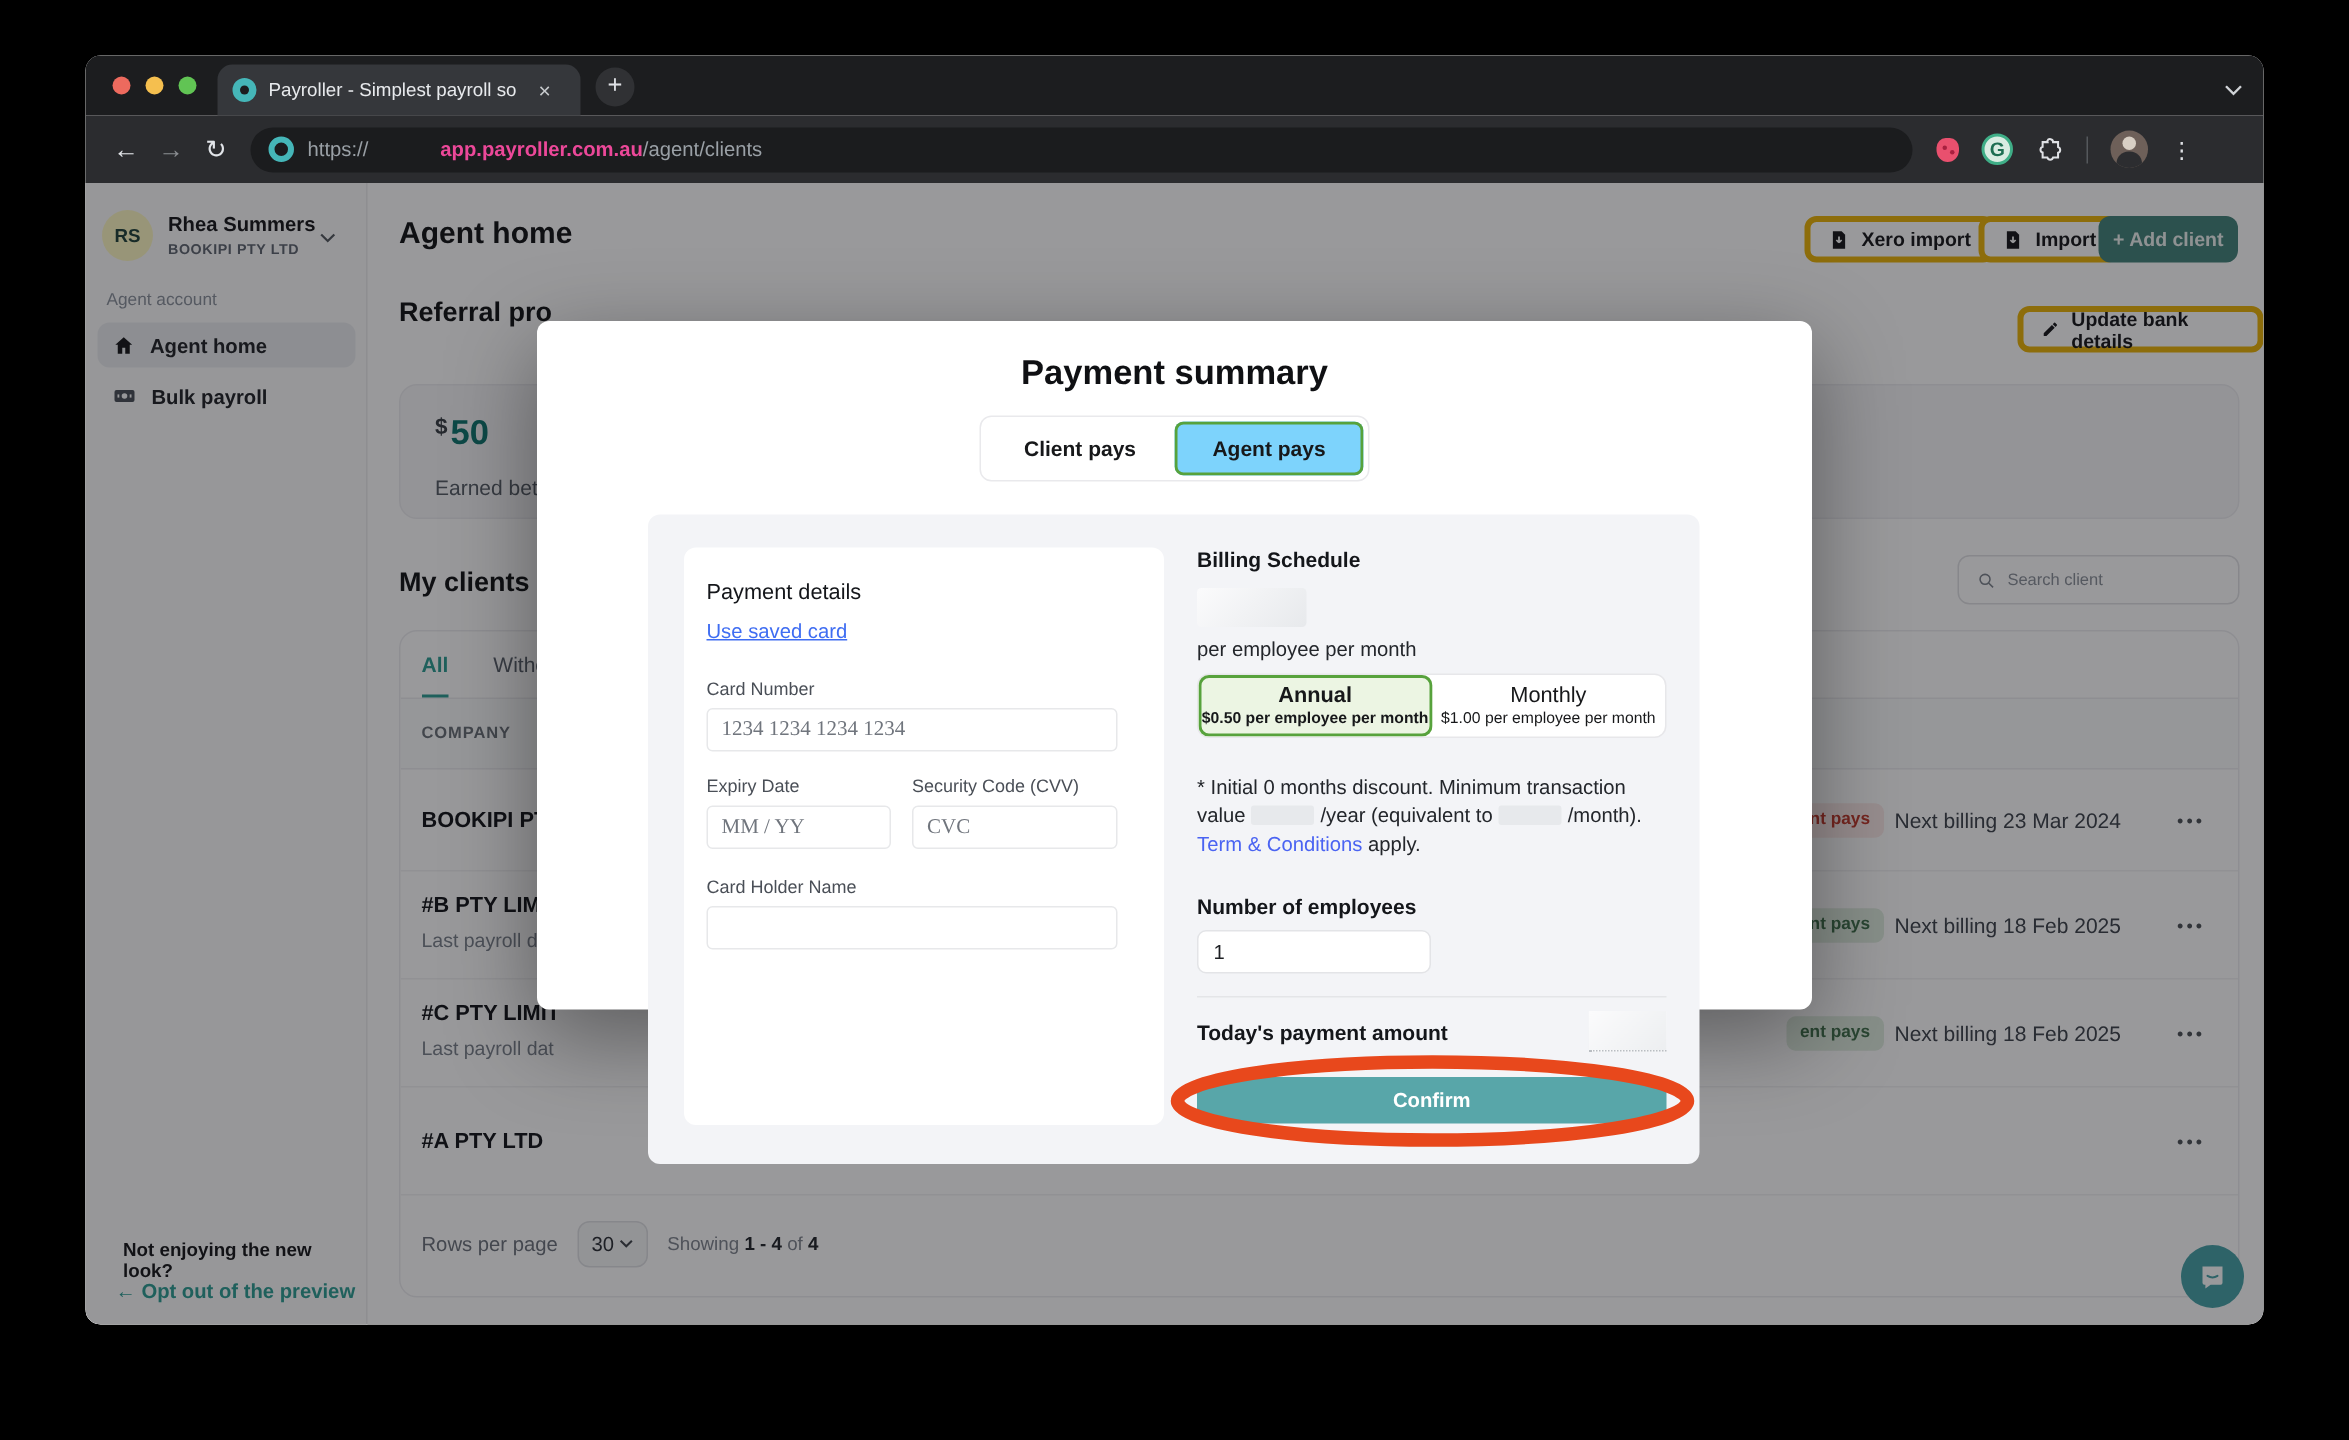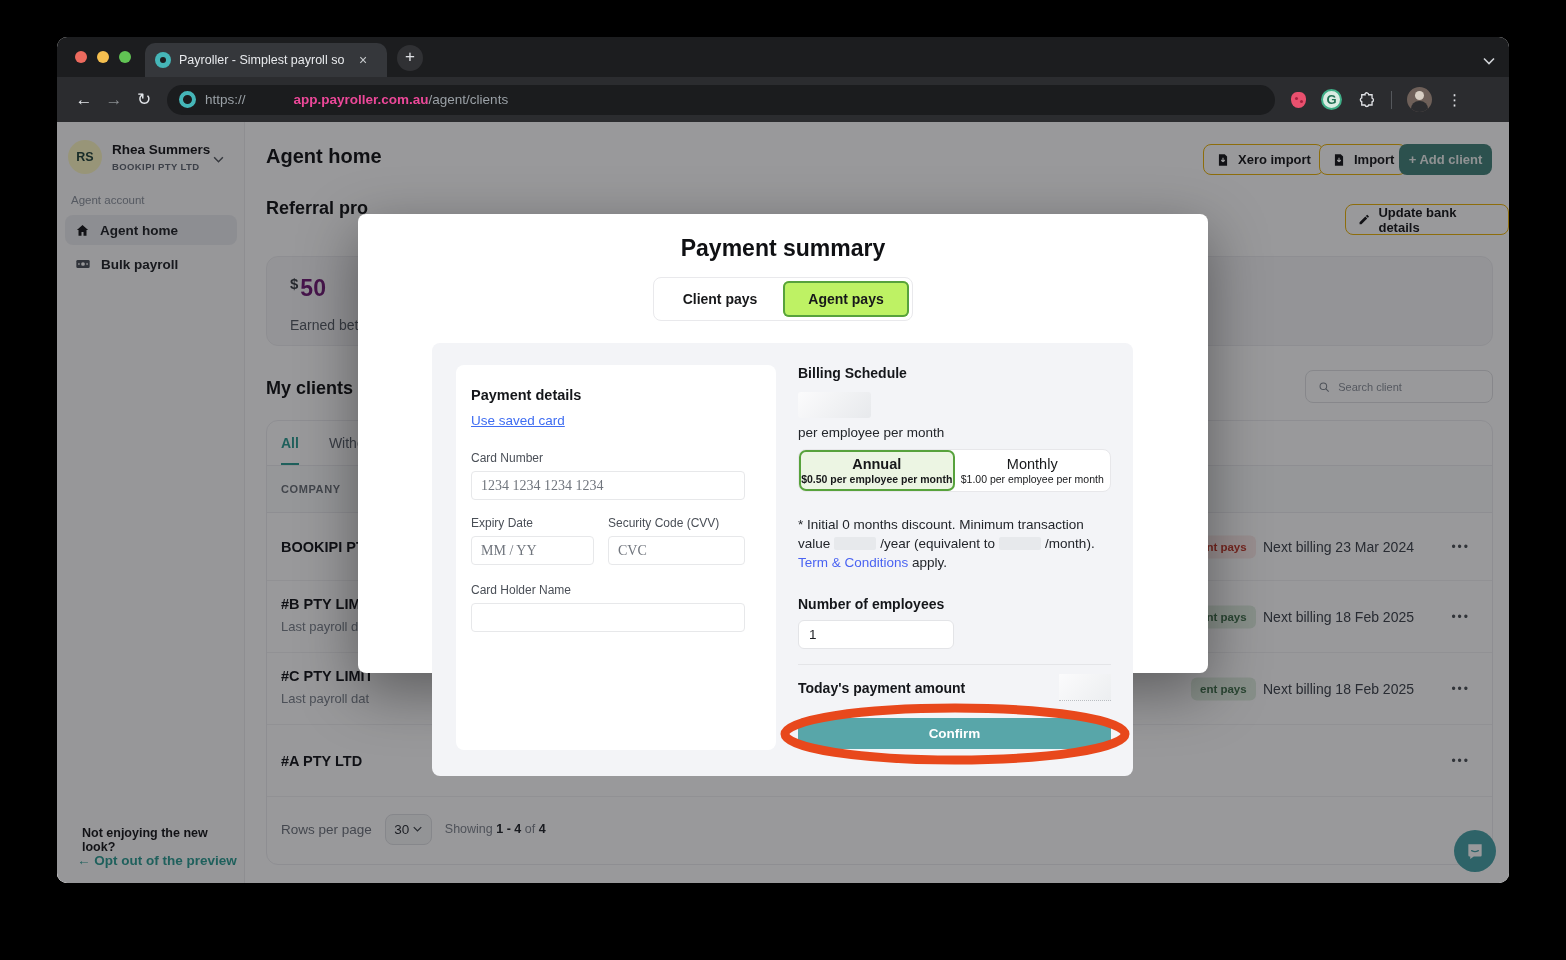--- a/index.html
+++ b/index.html
@@ -45,28 +45,28 @@
   .user-company { left:55px; top:39px; font-size:9.5px; font-weight:600; letter-spacing:.4px; color:#5f6670; }
   .side-chev { left:156px; top:27px; color:#555a60; }
   .section-label { left:14px; top:72px; font-size:11.5px; color:#8b929c; }
   .nav-item { left:8px; width:172px; height:30px; border-radius:8px; display:flex; align-items:center; gap:10px; padding:0 10px; font-size:13.5px; font-weight:600; color:#212428; }
   .nav-item.active { background:#ebedef; top:93px; }
   .nav-item.bulk { top:127px; }
   .side-foot-q { left:25px; top:704px; font-size:12.5px; font-weight:600; color:#17181a; }
   .opt-out { left:20px; top:731px; font-size:13.5px; font-weight:600; color:#2e9e93; }
 
   .page-title { left:209px; top:23px; font-size:20px; font-weight:800; color:#121316; }
-  .btn-outline { height:31px; border:1px solid #eab308; border-radius:8px; background:#fff; display:flex; align-items:center; gap:8px; padding:0 12px; font-size:13px; font-weight:650; color:#17181a; }
+  .btn-outline { height:31px; border:4px solid #eab308; border-radius:8px; background:#fff; display:flex; align-items:center; gap:8px; padding:0 12px; font-size:13px; font-weight:650; color:#17181a; }
   .btn-primary { height:31px; border-radius:8px; background:#44837a; color:#eef3f1; display:flex; align-items:center; justify-content:center; font-size:13px; font-weight:650; }
   .xero { left:1146px; top:22px; } .imp { left:1262px; top:22px; } .addc { left:1342px; top:22px; width:93px; }
   .upbank { left:1288px; top:82px; }
   .referral-title { left:209px; top:76px; font-size:18px; font-weight:800; color:#121316; }
   .referral-card { left:209px; top:134px; width:1227px; height:90px; background:#f7f7f8; border:1px solid #ededf0; border-radius:12px; }
   .ref-cur { font-size:15px; font-weight:700; color:#3a3f45; vertical-align:7px; margin-right:2px; }
-  .ref-amt { font-size:23px; font-weight:800; color:#701a75; }
+  .ref-amt { font-size:23px; font-weight:800; color:#0f766e; }
   .ref-sub { left:23px; top:60px; font-size:14px; color:#565d66; }
   .ref-money { left:23px; top:18px; }
   .my-clients { left:209px; top:256px; font-size:18px; font-weight:800; color:#121316; }
   .search { left:1248px; top:248px; width:188px; height:33px; border:1px solid #e0e1e4; border-radius:8px; background:#fff; display:flex; align-items:center; gap:8px; padding:0 12px; }
   .search input { border:0; outline:0; width:100%; font-size:11px; color:#2b2f35; font-family:inherit; background:transparent; }
   .search input::placeholder { color:#8b919a; }
 
   .tablecard { left:209px; top:298px; width:1227px; height:445px; background:#fff; border:1px solid #ededf0; border-radius:12px; overflow:hidden; }
   .tabs-row { height:45px; border-bottom:1px solid #ededf0; display:flex; align-items:stretch; gap:30px; padding:0 14px; }
   .ctab { display:flex; align-items:center; font-size:14px; color:#5a616b; }
@@ -91,24 +91,24 @@
 
   .intercom { left:1397px; top:708px; width:42px; height:42px; border-radius:50%; background:#47a3a8; display:flex; align-items:center; justify-content:center; }
 
   .dim { position:absolute; inset:0; background:rgba(13,13,16,0.42); }
 
   
   .modal { position:absolute; left:301px; top:92px; width:850px; height:459px; background:#fff; border-radius:8px; box-shadow:0 18px 60px rgba(0,0,0,.4); }
   .m-title { text-align:center; padding-top:21px; font-size:23px; font-weight:800; color:#0f1013; }
   .payer-toggle { position:absolute; left:295px; top:63px; width:260px; height:44px; border:1px solid #e9e9ec; border-radius:8px; background:#fff; display:flex; padding:3px; }
   .payer-opt { flex:1; display:flex; align-items:center; justify-content:center; font-size:14px; font-weight:700; color:#17181a; border-radius:6px; }
-  .payer-opt.active { background:#bef264; box-shadow:inset 0 0 0 2px #57a23c; }
+  .payer-opt.active { background:#7dd3fc; box-shadow:inset 0 0 0 2px #57a23c; }
   .m-panel { position:absolute; left:74px; top:129px; width:701px; height:433px; background:#f3f4f7; border-radius:8px; }
   .pd-card { position:absolute; left:24px; top:22px; width:320px; height:385px; background:#fff; border-radius:8px; padding:22px 15px; }
-  .pd-head { font-size:14.5px; font-weight:700; color:#14161a; }
+  .pd-head { font-size:14.5px; font-weight:400; color:#14161a; }
   .saved-link { display:inline-block; margin-top:10px; font-size:13.5px; color:#3f6df2; text-decoration:underline; }
   .f-label { font-size:12px; color:#4a4f57; }
   .mt22 { margin-top:22px; } .mt16 { margin-top:16px; } .mt18 { margin-top:18px; }
   .tinput { margin-top:6px; width:274px; height:29px; border:1px solid #e7e8ea; border-radius:4px; padding:0 9px; font-size:14px; color:#1d1f23; font-family:Liberation Serif, serif; outline:none; background:#fff; }
   .tinput::placeholder { color:#70757d; }
   .frow { display:flex; gap:14px; width:274px; }
   .frow .col1 { width:123px; } .frow .col2 { width:137px; }
   .frow .tinput { width:100%; }
   .m-right { position:absolute; left:366px; top:22px; width:313px; }
   .bs-head { font-size:14px; font-weight:700; color:#14161a; }

